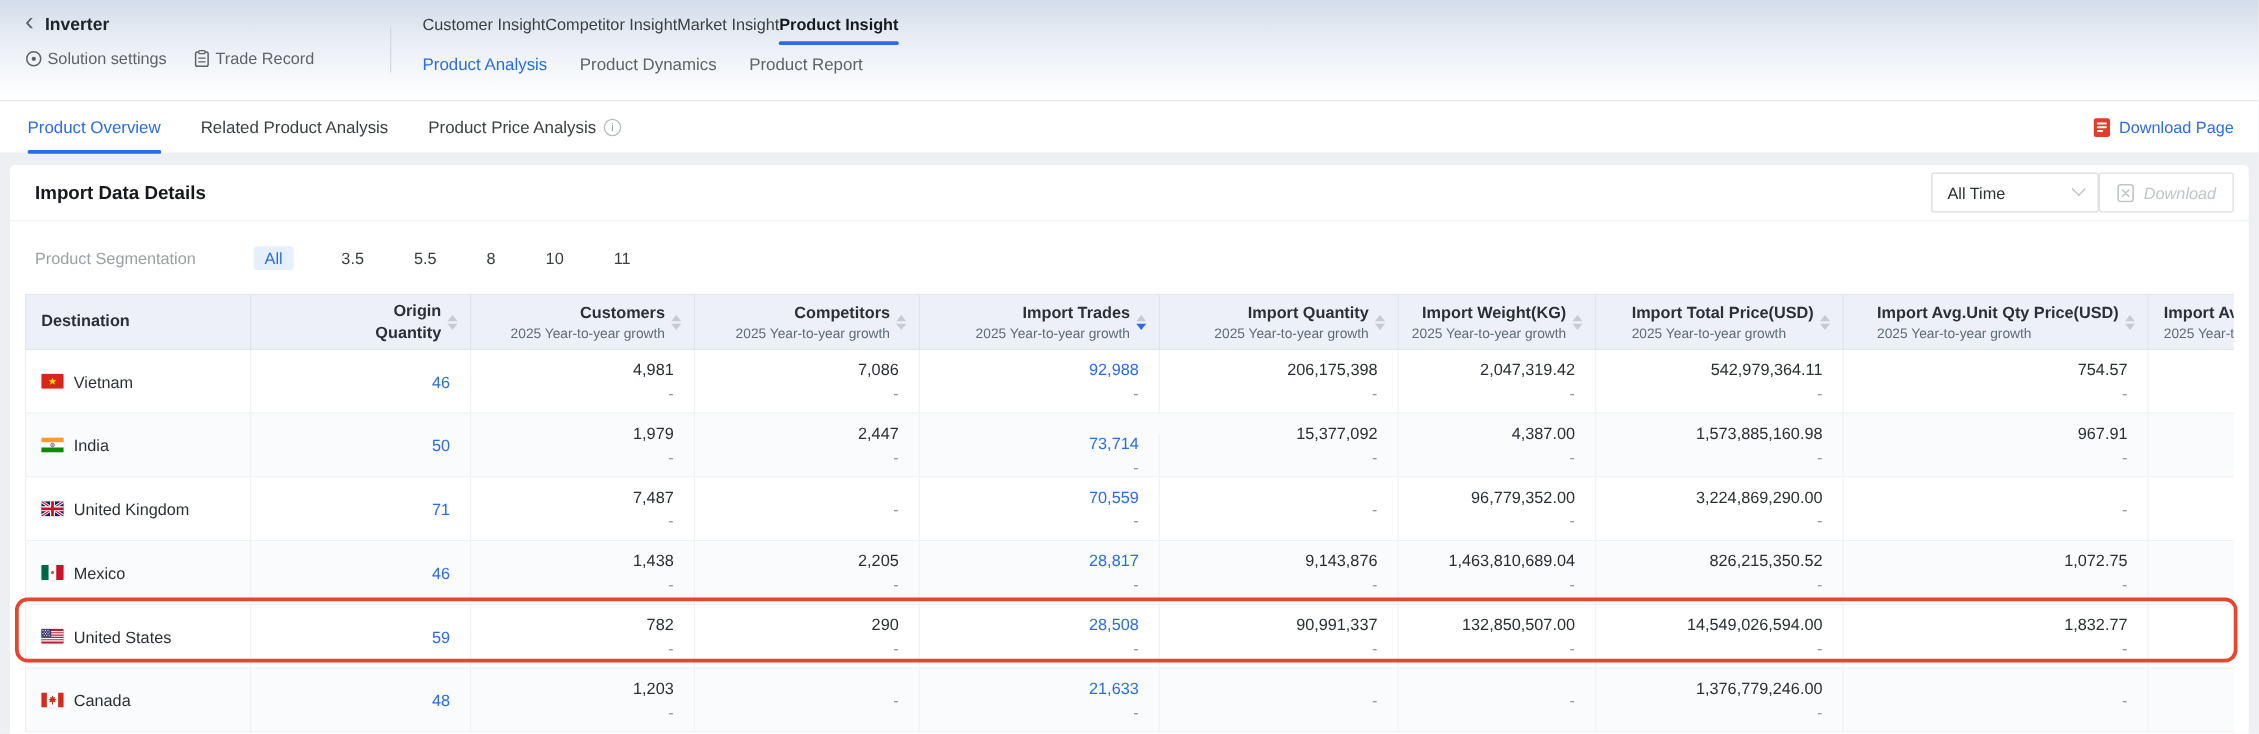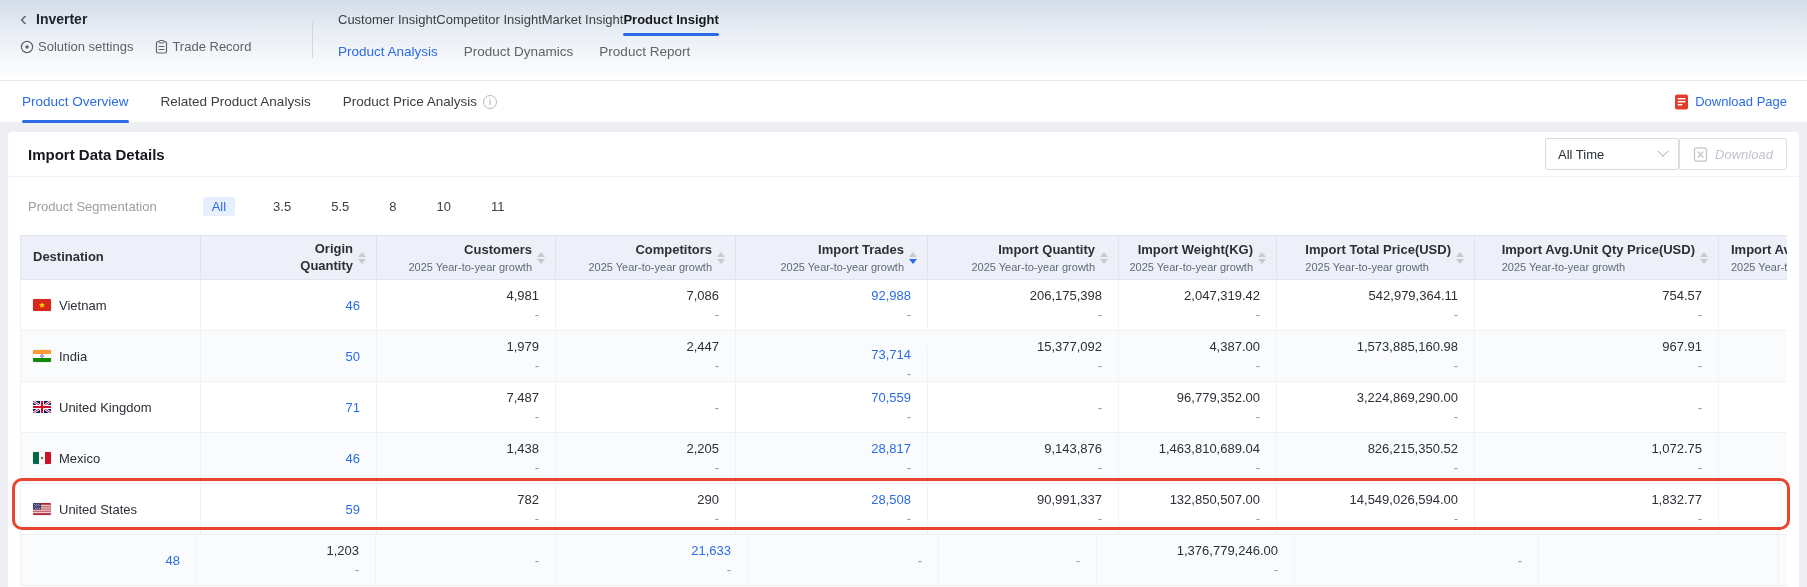--- a/index.html
+++ b/index.html
@@ -504,20 +504,31 @@
             <span>14,549,026,594.00</span>
             <span class="g">-</span>
           </div>
           <div class="td" style="width: 244px;">
             <span>1,832.77</span>
             <span class="g">-</span>
           </div>
           <div class="td" style="width: 240px;"></div>
         </div>
         <div class="t-row alt">
+          <div class="td dest" style="width: 180px;">
+            <span class="flag">
+              <svg width="18" height="12" viewBox="0 0 18 12">
+                <rect width="18" height="12" fill="#fff"></rect>
+                <rect width="4.5" height="12" fill="#d52b1e"></rect>
+                <rect x="13.5" width="4.5" height="12" fill="#d52b1e"></rect>
+                <polygon points="9,2.2 9.7,4 11.1,3.5 10.6,5.2 12.3,5.1 10.9,6.6 11.8,7.8 9.5,7.4 9.4,9.6 8.6,9.6 8.5,7.4 6.2,7.8 7.1,6.6 5.7,5.1 7.4,5.2 6.9,3.5 8.3,4" fill="#d52b1e"></polygon>
+              </svg>
+            </span>
+            <span>Canada</span>
+          </div>
           <div class="td" style="width: 176px;">
             <span class="blue">48</span>
           </div>
           <div class="td" style="width: 179px;">
             <span>1,203</span>
             <span class="g">-</span>
           </div>
           <div class="td" style="width: 180px;">
             <span class="dash">-</span>
           </div>

